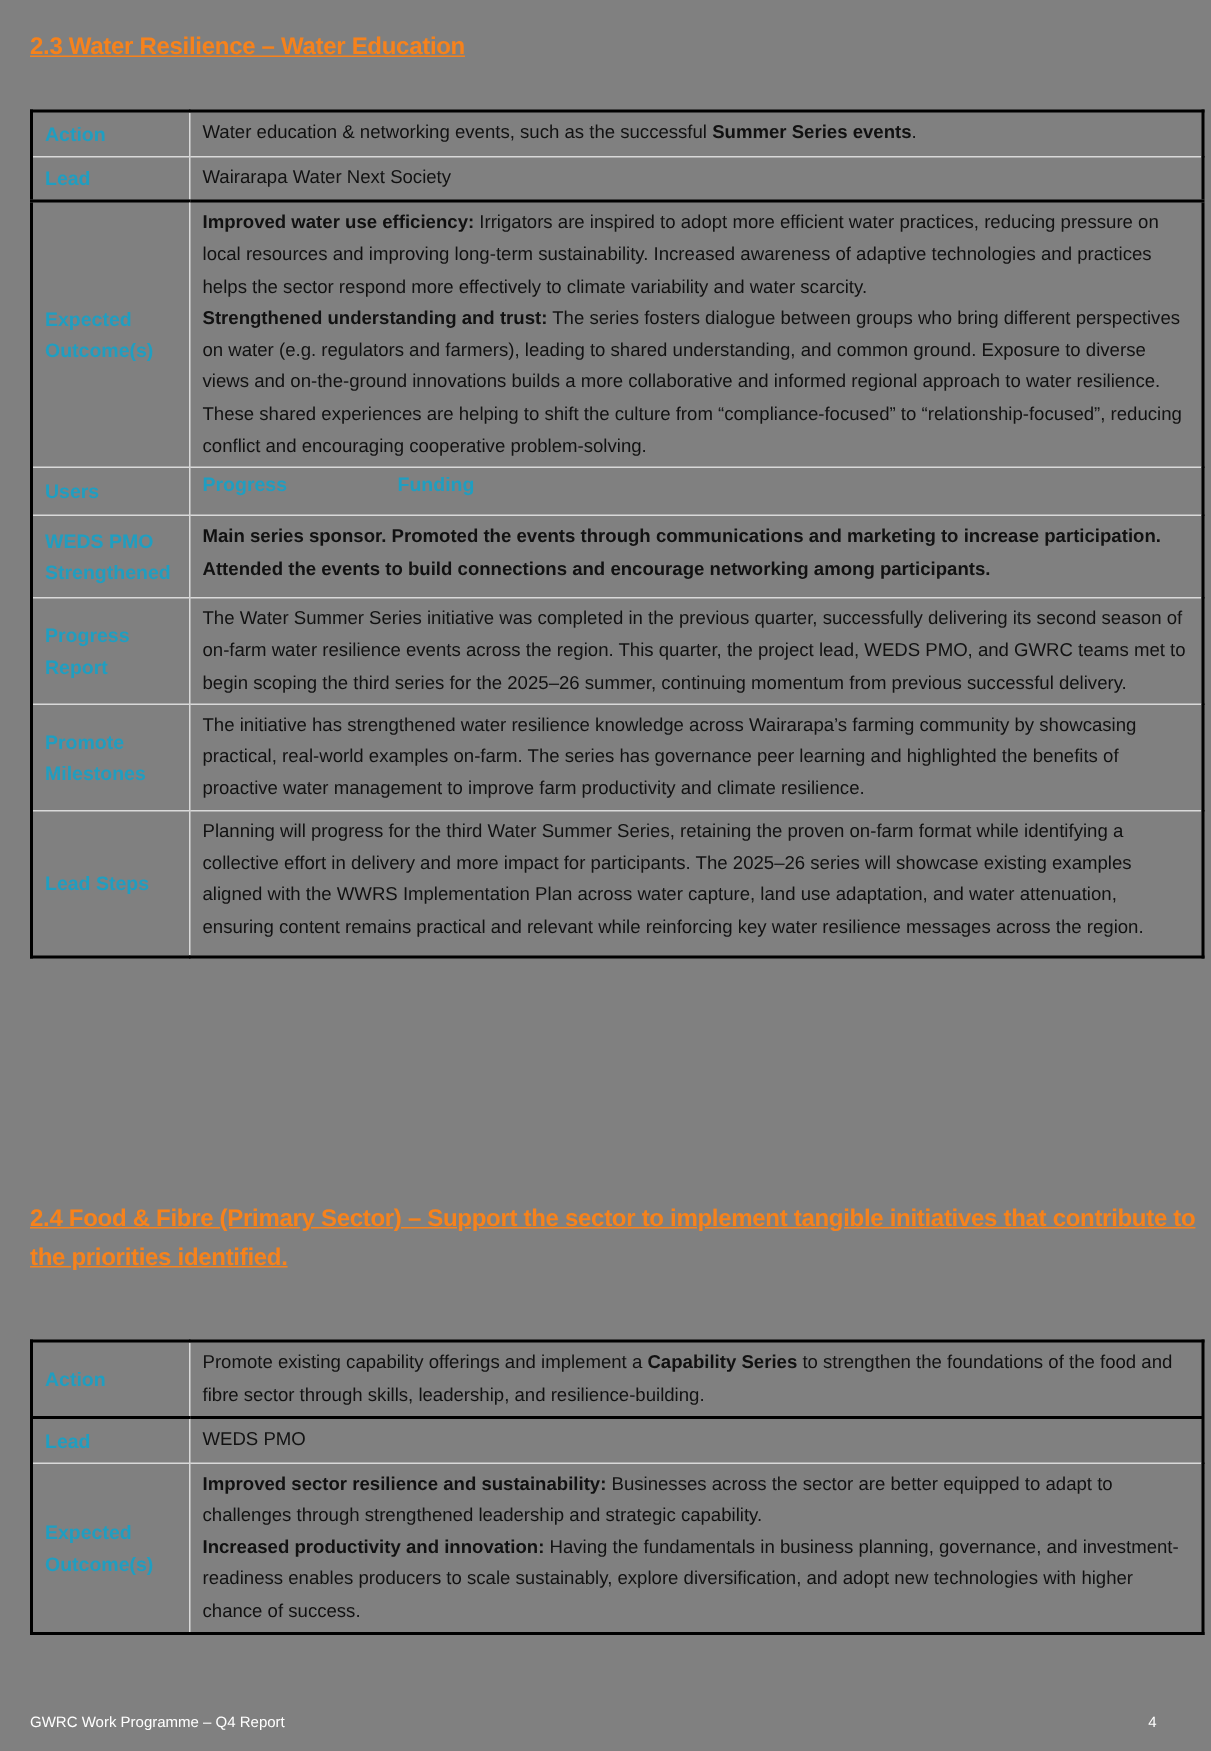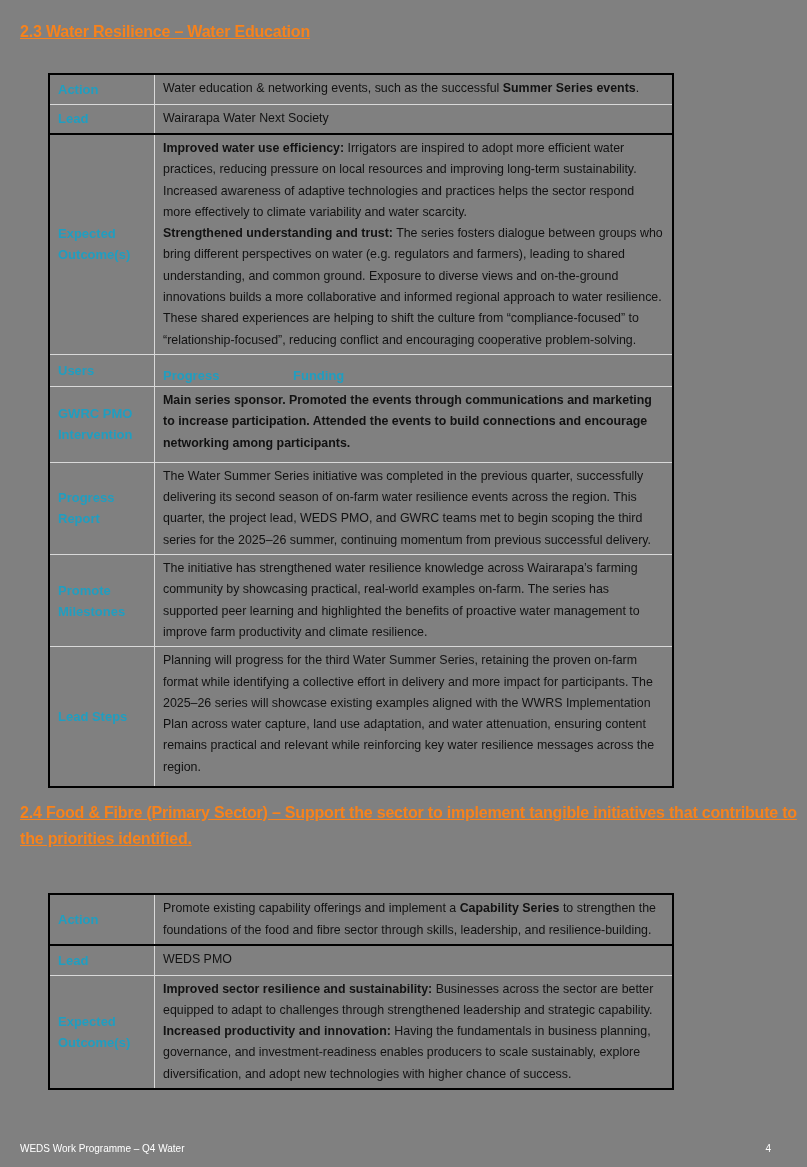--- a/index.html
+++ b/index.html
@@ -18,46 +18,45 @@
     font-weight: bold;
     font-size: 16px;
     line-height: 26px;
     letter-spacing: -0.2px;
     margin: 0;
     text-decoration: underline;
   }
   table.wt {
     position: absolute;
     left: 20px;
-    width: 626px;
+    width: 783px;
     border-collapse: collapse;
     border: 2px solid #000;
     table-layout: fixed;
-    margin-left: 28px;
   }
   table.wt td {
     border: 1px solid #d9d9d9;
     padding: 3px 8px 3px 8px;
     vertical-align: top;
     font-size: 12.4px;
     line-height: 21.3px;
   }
   table.wt td.label {
     width: 88px;
     color: #1f9ec1;
     font-weight: bold;
     font-size: 13px;
     vertical-align: middle;
     line-height: 21px;
     border-right: 1px solid #d9d9d9;
   }
   table.wt tr.thick-bottom td { border-bottom: 2px solid #000; }
   b { font-weight: bold; }
   .status-cell { padding: 0 !important; }
-  .status-row { display: flex; height: 31px; align-items: flex-end; }
+  .status-row { display: flex; height: 31px; align-items: flex-start; }
   .status-row .st-label {
     color: #1f9ec1; font-weight: bold; font-size: 13px;
     display: flex; align-items: center; padding: 0 8px;
   }
   .status-row .st-label.p { width: 60px; }
   .status-row .st-label.f { width: 58px; }
   .status-row .swatch {
     width: 52px; background: #00b050;
     border-left: 1px solid #d9d9d9; border-right: 1px solid #d9d9d9;
   }
@@ -94,30 +93,30 @@
     <td class="status-cell">
       <div class="status-row">
         <span class="st-label p">Progress</span>
         <span class="swatch" style="background: rgb(0, 176, 80);"></span>
         <span class="st-label f">Funding</span>
         <span class="swatch" style="background: rgb(0, 176, 80);"></span>
       </div>
     </td>
   </tr>
   <tr>
-    <td class="label">GWRC PMO Intervention</td>
+    <td class="label">WEDS PMO Strengthened</td>
     <td style="padding-bottom:8px;font-weight:bold;">Main series sponsor. Promoted the events through communications and marketing to increase participation. Attended the events to build connections and encourage networking among participants.</td>
   </tr>
   <tr>
     <td class="label">Progress Report</td>
     <td>The Water Summer Series initiative was completed in the previous quarter, successfully delivering its second season of on-farm water resilience events across the region. This quarter, the project lead, WEDS PMO, and GWRC teams met to begin scoping the third series for the 2025–26 summer, continuing momentum from previous successful delivery.</td>
   </tr>
   <tr>
     <td class="label">Promote Milestones</td>
-    <td>The initiative has strengthened water resilience knowledge across Wairarapa’s farming community by showcasing practical, real-world examples on-farm. The series has supported peer learning and highlighted the benefits of proactive water management to improve farm productivity and climate resilience.</td>
+    <td>The initiative has strengthened water resilience knowledge across Wairarapa’s farming community by showcasing practical, real-world examples on-farm. The series has governance peer learning and highlighted the benefits of proactive water management to improve farm productivity and climate resilience.</td>
   </tr>
   <tr>
     <td class="label">Lead Steps</td>
     <td style="padding-bottom:8px;">Planning will progress for the third Water Summer Series, retaining the proven on-farm format while identifying a collective effort in delivery and more impact for participants. The 2025–26 series will showcase existing examples aligned with the WWRS Implementation Plan across water capture, land use adaptation, and water attenuation, ensuring content remains practical and relevant while reinforcing key water resilience messages across the region.</td>
   </tr>
 </tbody>
   </table>
 
 <h2 class="section-title" style="top:800px;">2.4 Food &amp; Fibre (Primary Sector) – Support the sector to implement tangible initiatives that contribute to the priorities identified.</h2>
 
@@ -135,15 +134,15 @@
     <td class="label">Expected Outcome(s)</td>
     <td>
       <div><b>Improved sector resilience and sustainability:</b><span> Businesses across the sector are better equipped to adapt to challenges through strengthened leadership and strategic capability.</span></div>
       <div><b>Increased productivity and innovation:</b><span> Having the fundamentals in business planning, governance, and investment-readiness enables producers to scale sustainably, explore diversification, and adopt new technologies with higher chance of success.</span></div>
     </td>
   </tr>
 </tbody>
   </table>
 
 <div class="footer">
-  <span>WEDS Work Programme – Q4 Water</span>
+  <span>GWRC Work Programme – Q4 Report</span>
   <span>4</span>
 </div>
 
 </body></html>

